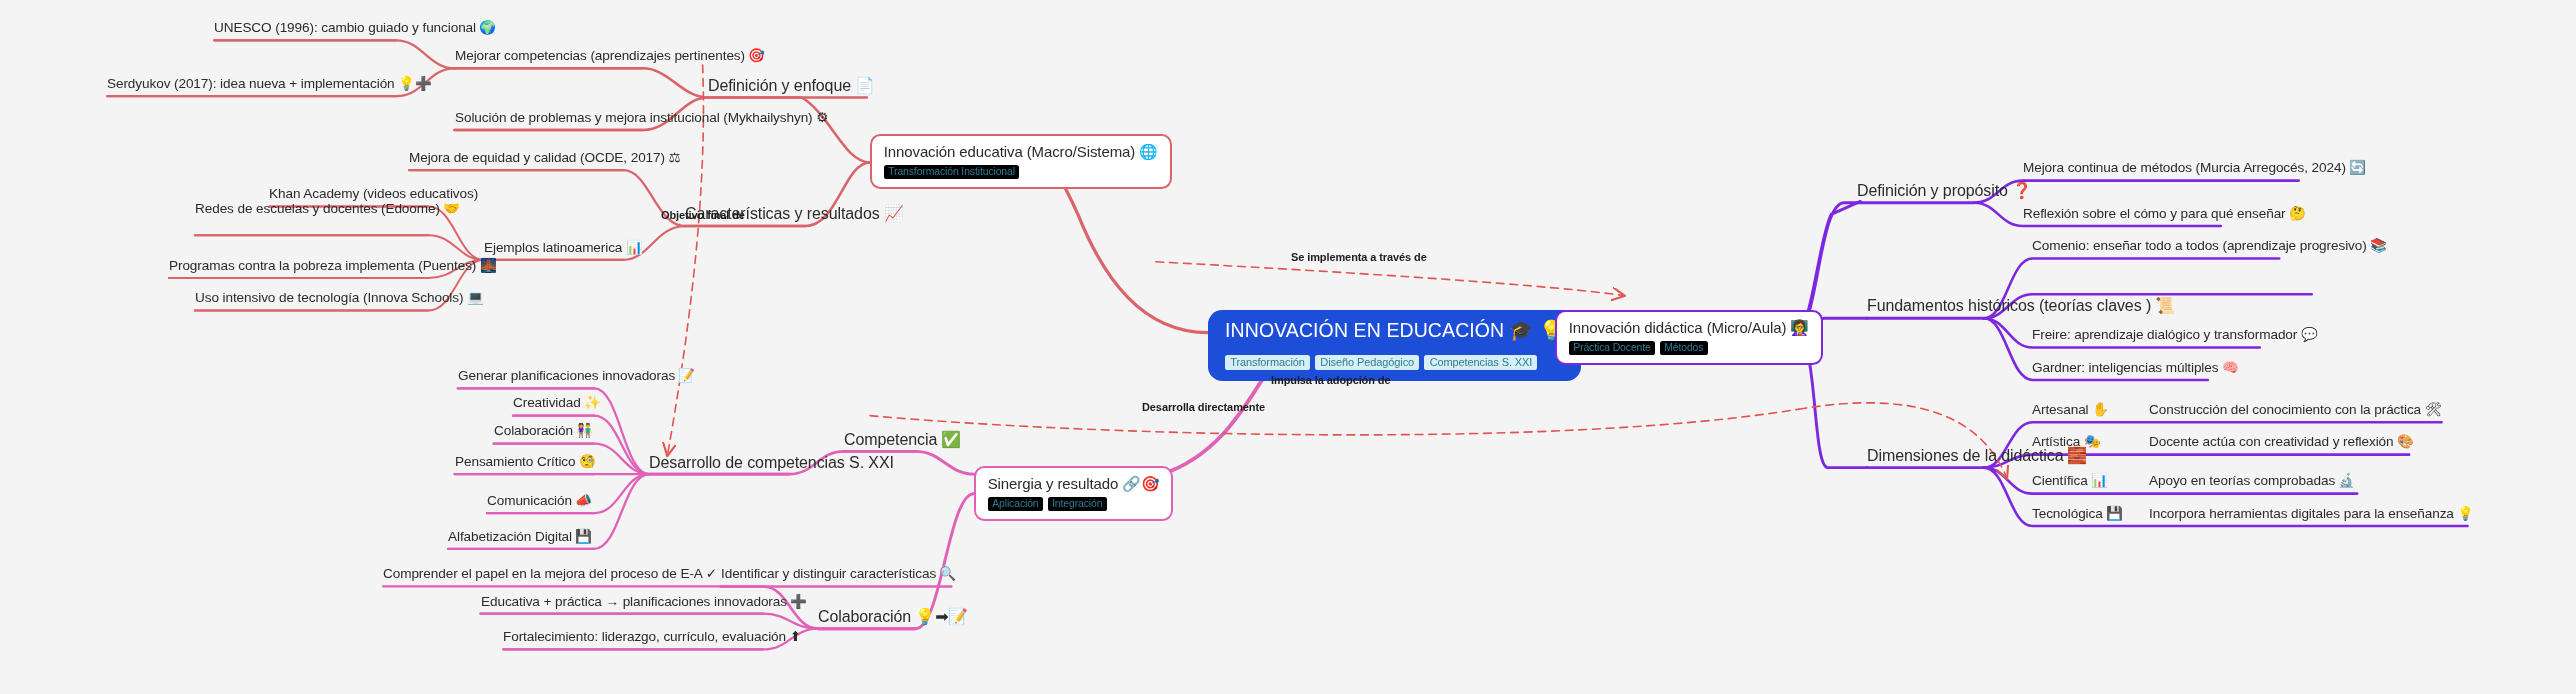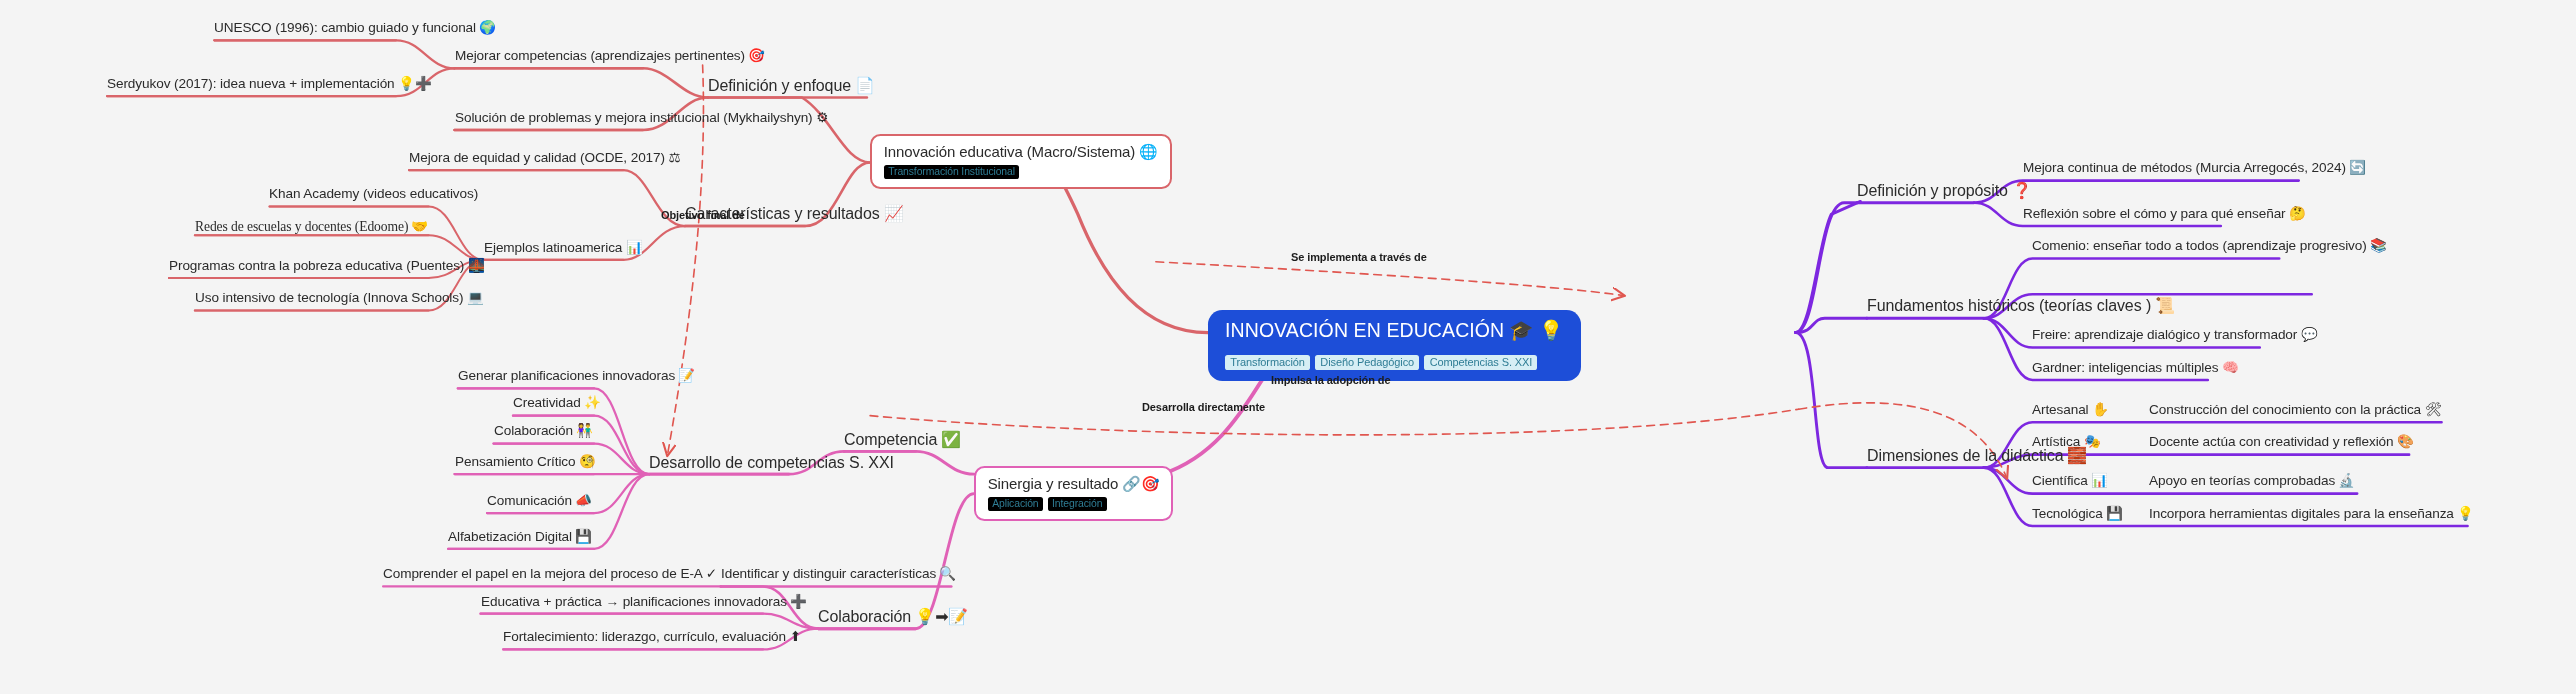--- a/index.html
+++ b/index.html
@@ -228,20 +228,27 @@
     </div>
   </div>
 
   <div class="boxnode" style="left:870px;top:134px;border:2.6px solid #d9656a;">
     <div class="title">Innovación educativa (Macro/Sistema) 🌐</div>
     <div class="tagrow">
       <span class="tag">Transformación Institucional</span>
     </div>
   </div>
 
+  <div class="boxnode" style="left:1555px;top:310px;border:2.6px solid #7d27e0;">
+    <div class="title">Innovación didáctica (Micro/Aula) 👩‍🏫</div>
+    <div class="tagrow">
+      <span class="tag">Práctica Docente</span>
+      <span class="tag">Métodos</span>
+    </div>
+  </div>
 
   <div class="boxnode" style="left:974px;top:466px;border:2.6px solid #e061b6;">
     <div class="title">Sinergia y resultado 🔗🎯</div>
     <div class="tagrow">
       <span class="tag">Aplicación</span>
       <span class="tag">Integración</span>
     </div>
   </div>
 
   <div class="node mid" style="left:708px;top:77px;">Definición y enfoque 📄</div>
@@ -255,23 +262,23 @@
   <div class="node leaf" style="left:455px;top:110px;">Solución de problemas y mejora institucional (Mykhailyshyn) ⚙</div>
 
   <div class="node mid" style="left:685px;top:205px;">Características y resultados 📈</div>
 
   <div class="node leaf" style="left:409px;top:150px;">Mejora de equidad y calidad (OCDE, 2017) ⚖</div>
 
   <div class="node leaf" style="left:484px;top:240px;">Ejemplos latinoamerica 📊</div>
 
   <div class="node leaf" style="left:269px;top:186px;">Khan Academy (videos educativos)</div>
 
-  <div class="node leaf" style="left:195px;top:219px;font-family:Liberation Serif, serif;">Redes de escuelas y docentes (Edoome) 🤝</div>
-
-  <div class="node leaf" style="left:169px;top:258px;">Programas contra la pobreza educativa (Puentes) 🌉</div>
+  <div class="node leaf" style="left:195px;top:201px;">Redes de escuelas y docentes (Edoome) 🤝</div>
+
+  <div class="node leaf" style="left:169px;top:258px;">Programas contra la pobreza implementa (Puentes) 🌉</div>
 
   <div class="node leaf" style="left:195px;top:290px;">Uso intensivo de tecnología (Innova Schools) 💻</div>
 
   <div class="node mid" style="left:1857px;top:182px;">Definición y propósito ❓</div>
 
   <div class="node leaf" style="left:2023px;top:160px;">Mejora continua de métodos (Murcia Arregocés, 2024) 🔄</div>
 
   <div class="node leaf" style="left:2023px;top:206px;">Reflexión sobre el cómo y para qué enseñar 🤔</div>
 
   <div class="node mid" style="left:1867px;top:297px;">Fundamentos históricos (teorías claves ) 📜</div>

